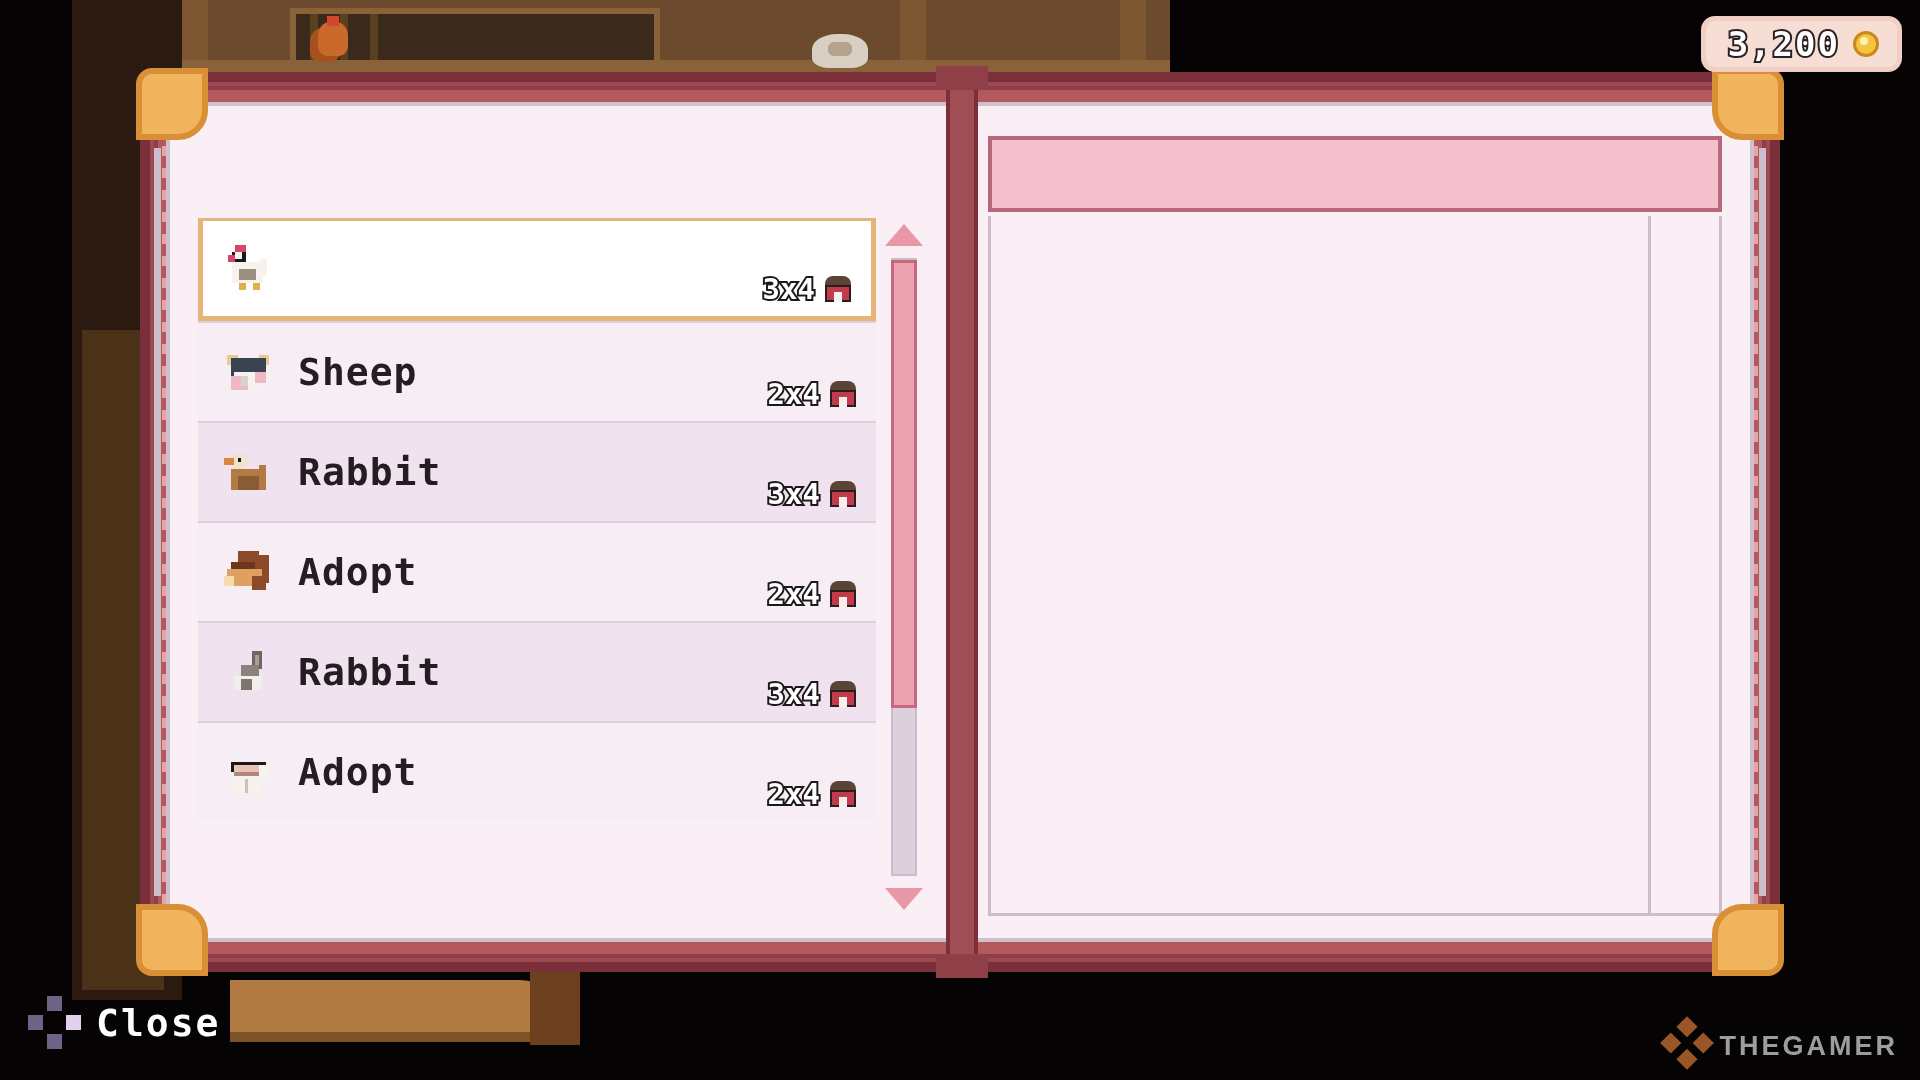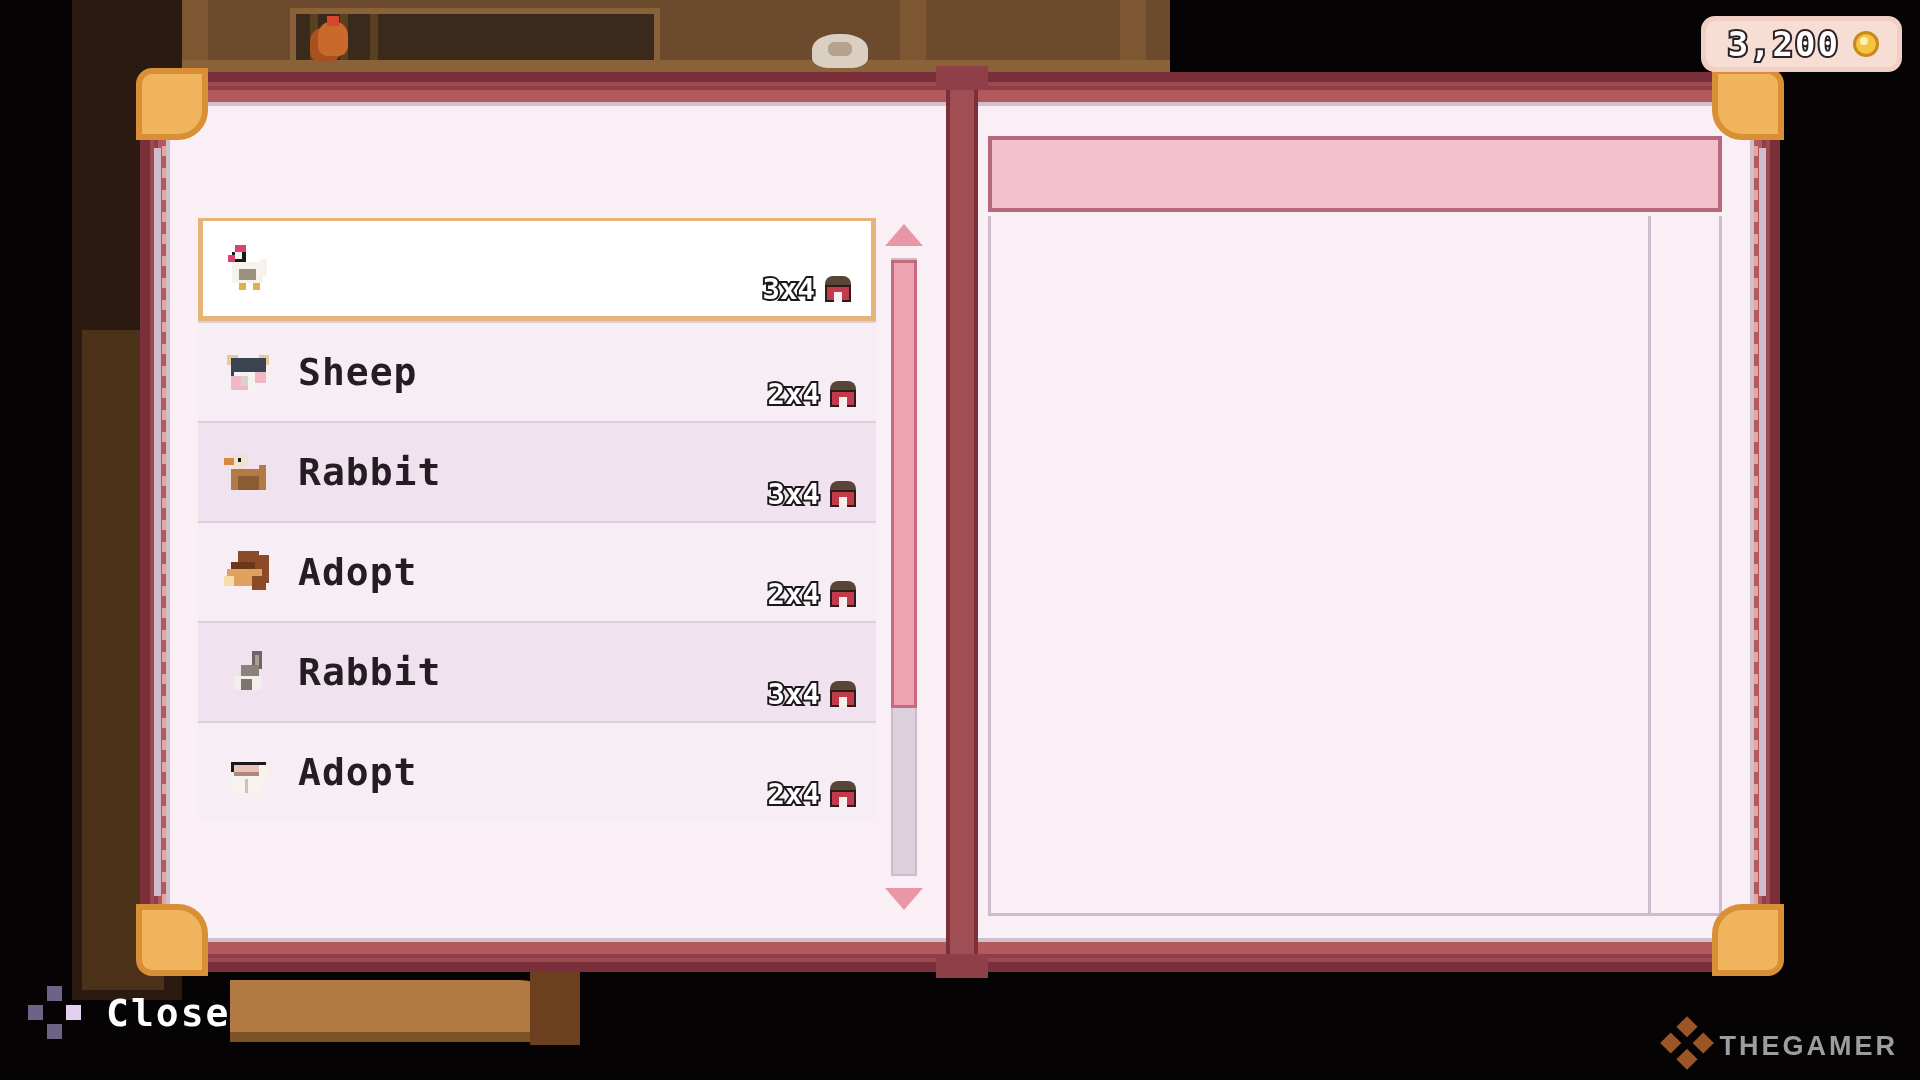--- a/index.html
+++ b/index.html
@@ -463,24 +463,24 @@
     bottom: 0;
     right: 68px;
     width: 3px;
     background: #cdbccb;
   }
 
   
   #close-button {
     position: absolute;
     left: 26px;
-    bottom: 38px;
+    bottom: 28px;
     display: flex;
     align-items: center;
-    gap: 22px;
+    gap: 12px;
     z-index: 45;
   }
   #dpad-icon {
     width: 58px;
     height: 58px;
     position: relative;
     flex: none;
   }
   .dpad-dot {
     position: absolute;

